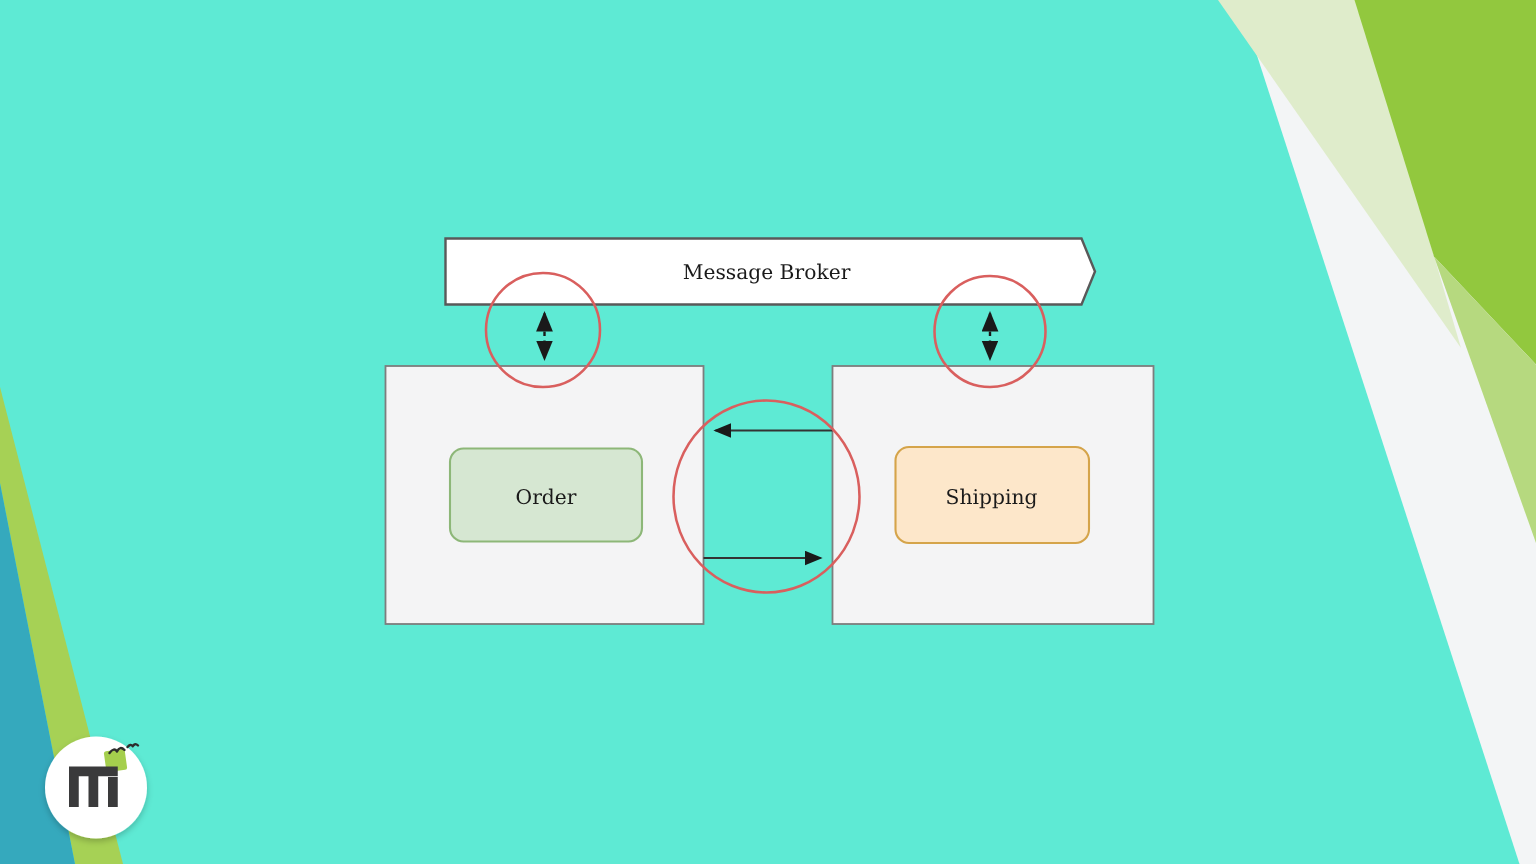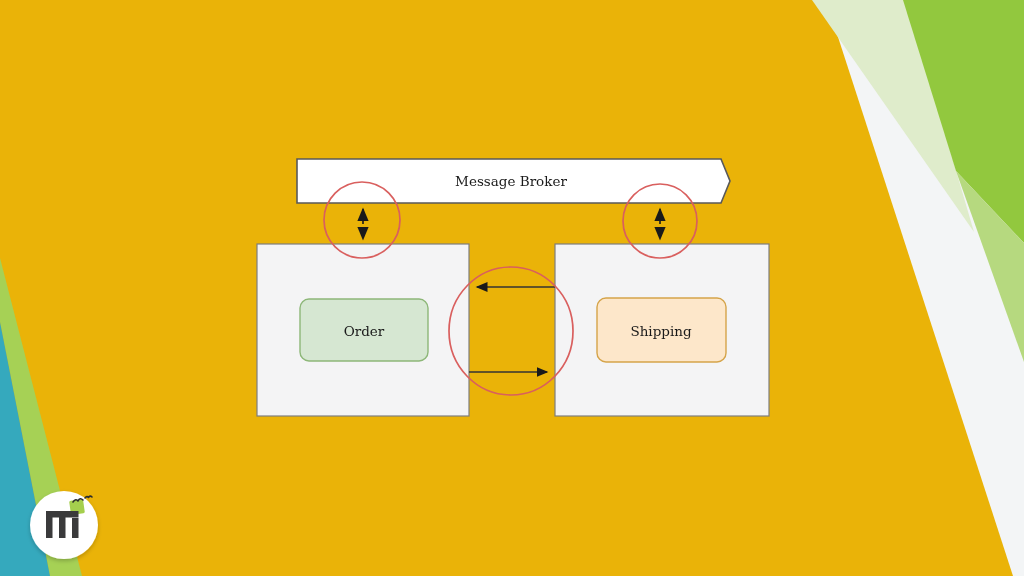--- a/index.html
+++ b/index.html
@@ -1,19 +1,19 @@
 <!DOCTYPE html>
 <html style="--offwhite: #f3f5f6; --greenpale: #dfeccb; --greendark: #92c83e; --greenmid: #b6d97f; --teal: #35a9bd; --lime: #a6d155; --red: #d95f5e; --boxfill: #f4f4f5; --boxborder: #7d7d7d; --bannerborder: #595959; --orderfill: #d6e7d2; --orderborder: #8db778; --shipfill: #fde7ca; --shipborder: #d5a44a; --ink: #1a1a1a; --logodark: #3a3a3b; --logogreen: #a5cf4d;"><head>
 <meta charset="utf-8">
 <style>
   html,body{margin:0;padding:0;background:#ffffff;}
   #slide{
     position:relative;
     width:1024px;height:576px;
-    background:#eab308;
+    background:#5eead4;
     overflow:hidden;
     font-family:"Liberation Sans",sans-serif;
   }
   svg{position:absolute;top:0;left:0;display:block;}
   
   .offwhite   {fill:var(--offwhite);}
   .pale-green {fill:var(--greenpale);}
   .dark-green {fill:var(--greendark);}
   .mid-green  {fill:var(--greenmid);}
   .teal       {fill:var(--teal);}

